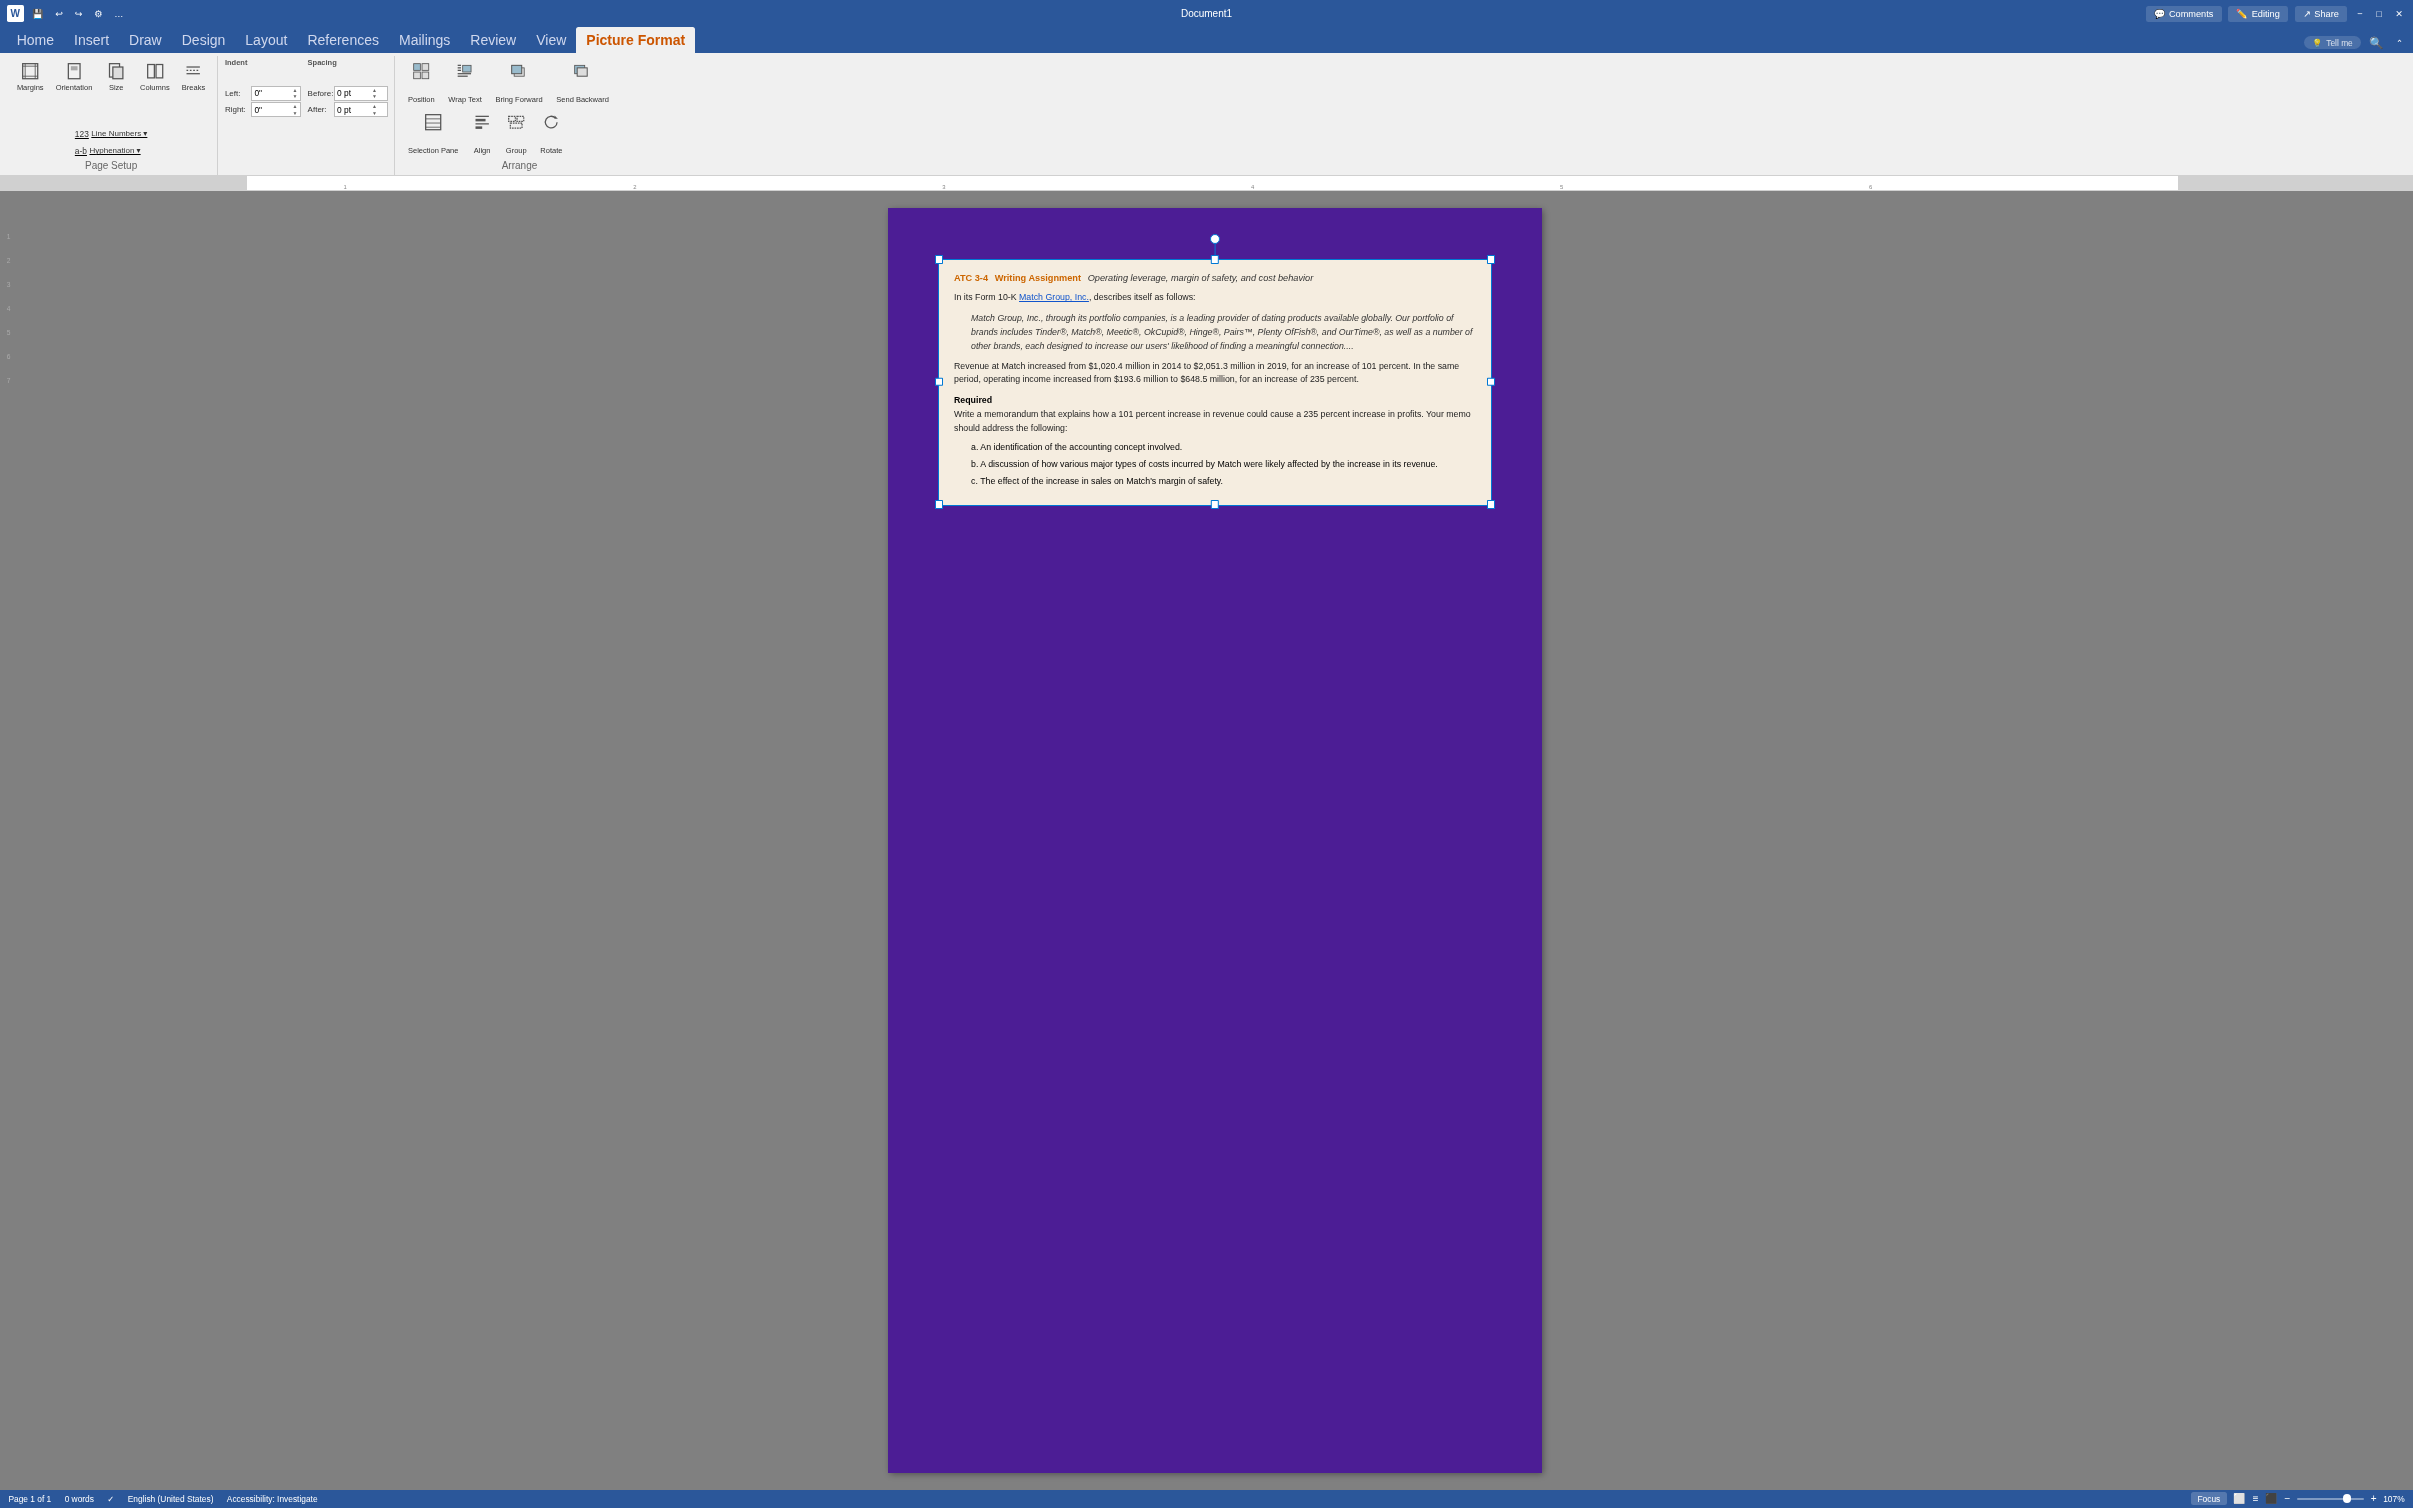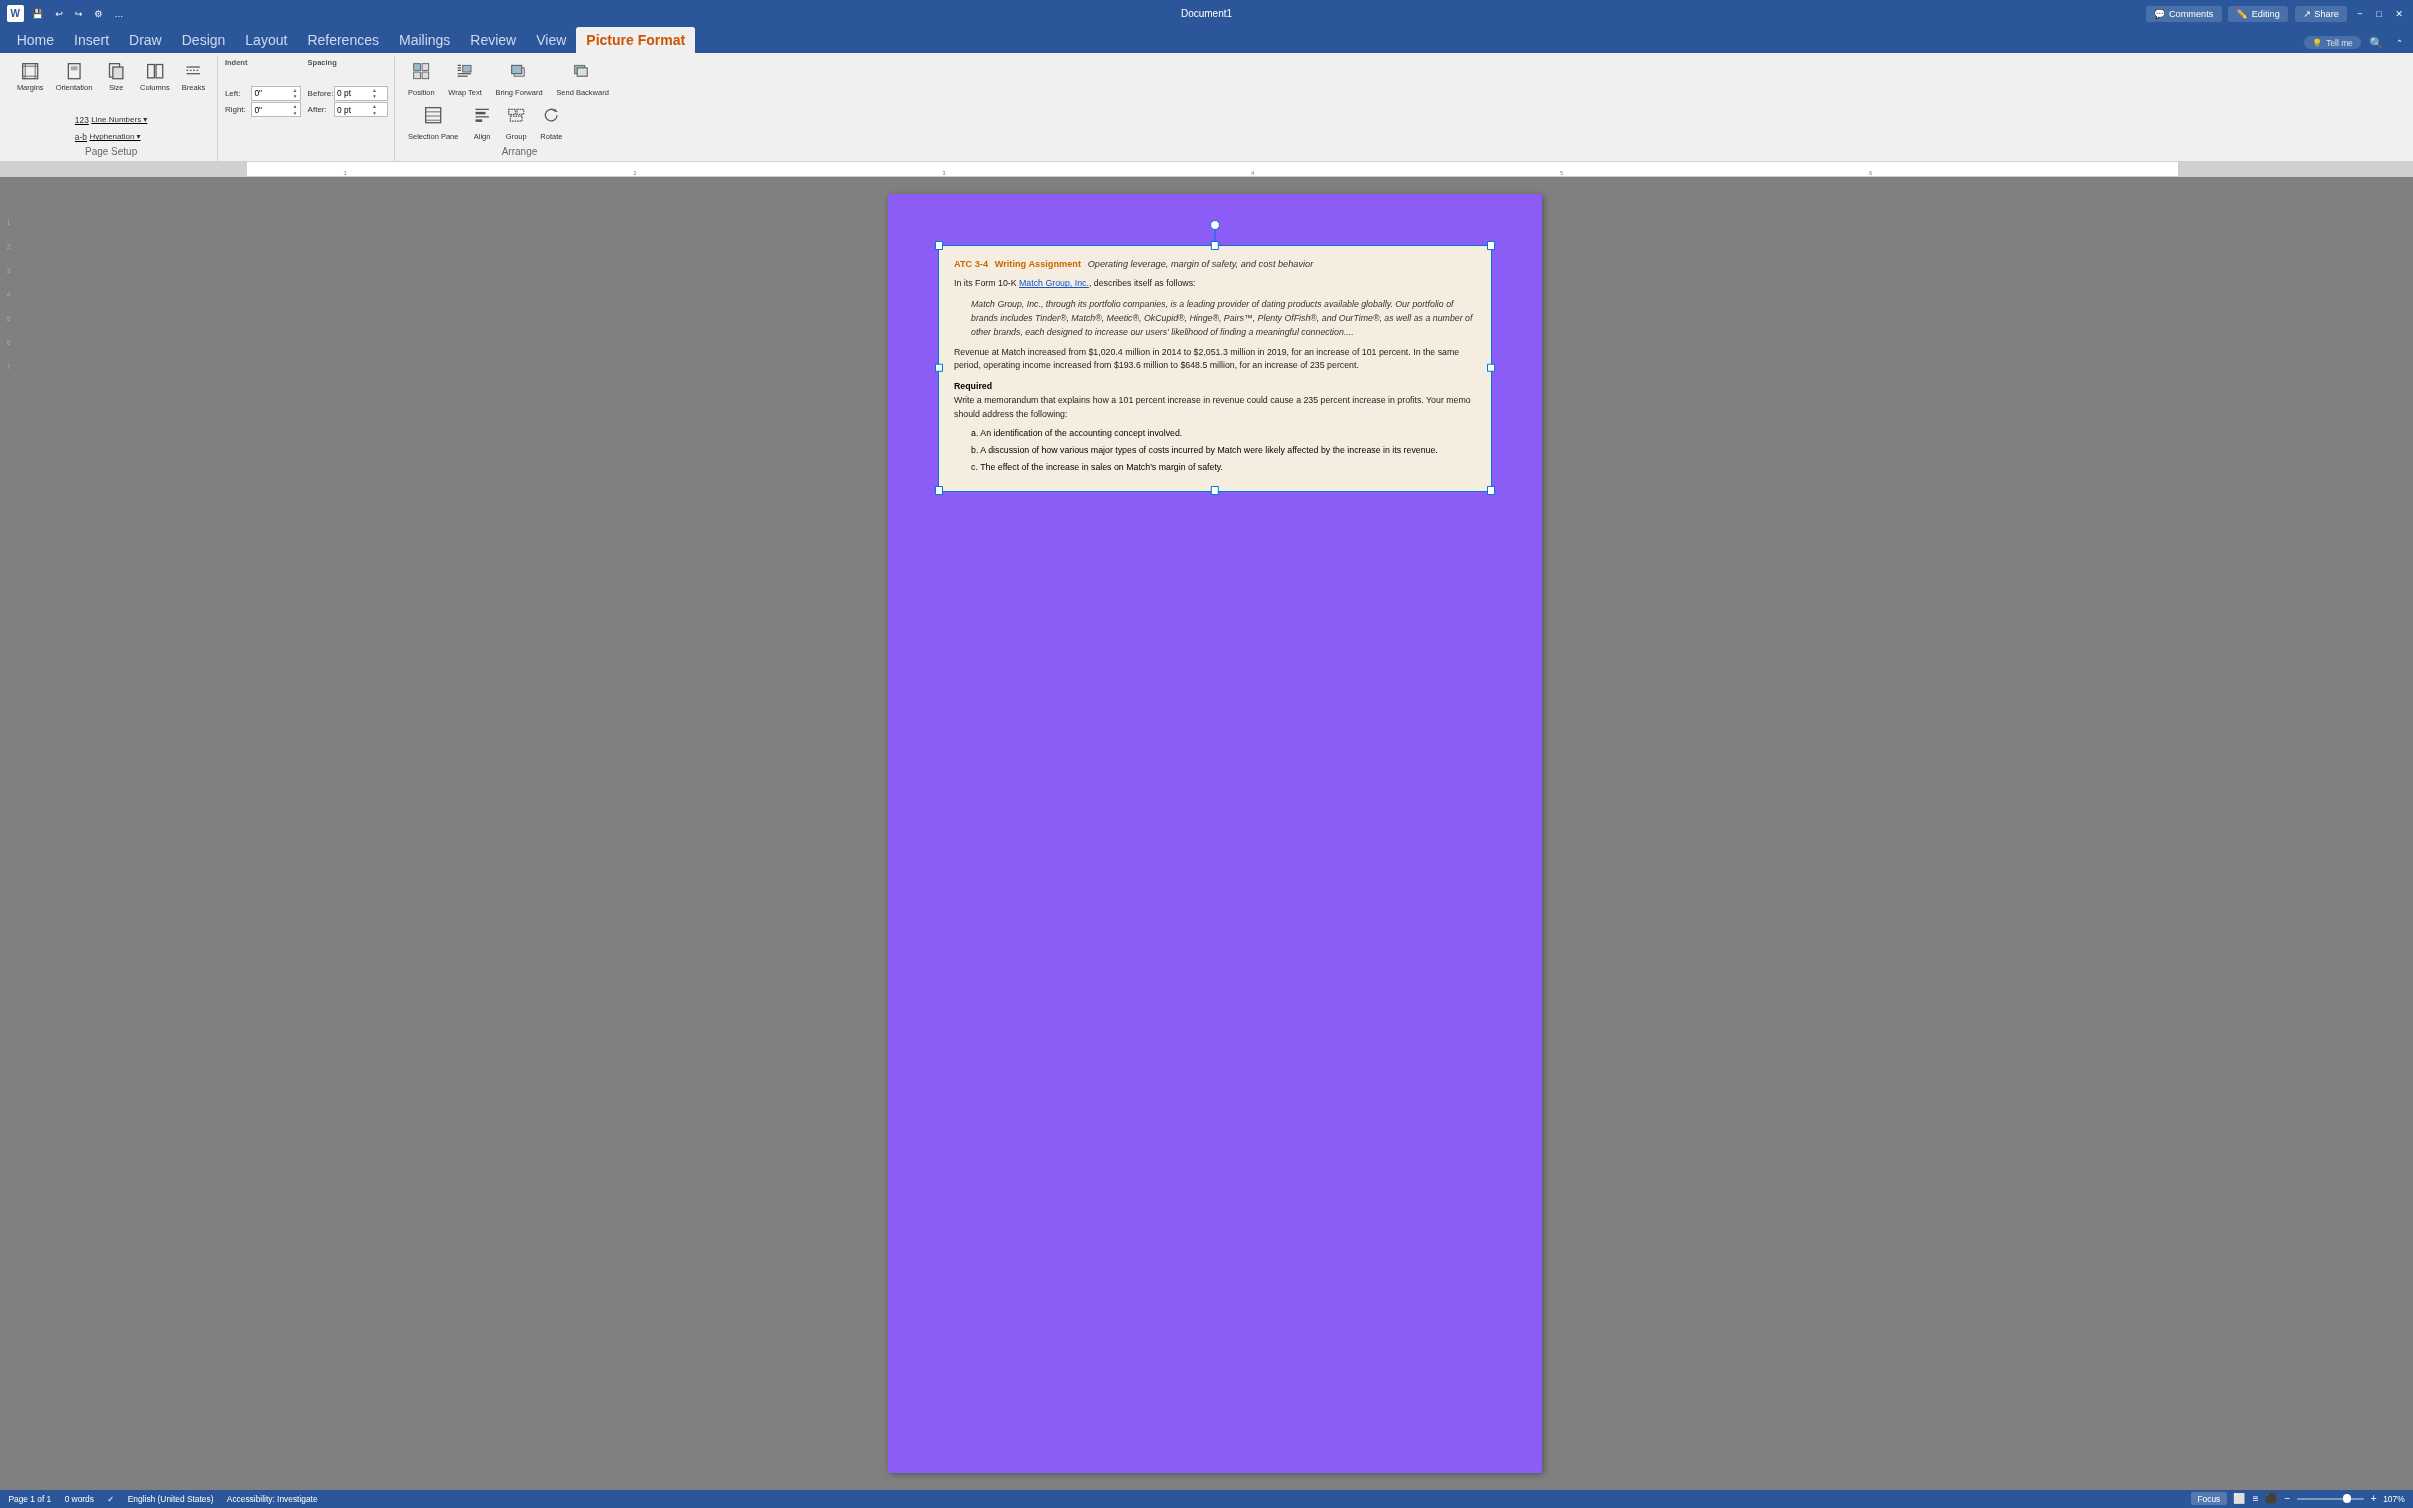--- a/index.html
+++ b/index.html
@@ -184,21 +184,21 @@
     }
     .doc-scroll {
       flex: 1;
       overflow-y: auto;
       overflow-x: hidden;
       display: flex;
       justify-content: center;
       padding: 17px 17px;
     }
     .page {
-      background: #8b5cf6;
+      background: #4c1d95;
       width: 654px;
       min-height: 846px;
       box-shadow: 1.7px 1.7px 6.7px rgba(0,0,0,0.4);
       position: relative;
       padding: 34px 50px;
       flex-shrink: 0;
     }
 
     
     .content-box-wrapper {
@@ -327,21 +327,21 @@
       flex-direction: column;
       align-items: center;
       font-size: 7.5px;
       padding: 2.5px 5px;
       cursor: pointer;
       border-radius: 2.5px;
       border: 0.8px solid transparent;
       background: none;
       min-width: 32px;
       color: #333;
-      gap: 8px;
+      gap: 15px;
     }
     .arrange-icon { width: 18.4px; height: 18.4px; display: flex; align-items: center; justify-content: center; font-size: 11.7px; }
   </style>
 </head>
 <body>
 
 <div class="title-bar">
   <div class="title-bar-left">
     <div style="width:17px;height:17px;background:#fff;border-radius:1.7px;display:flex;align-items:center;justify-content:center;font-size:10px;font-weight:bold;color:#2b579a;">W</div>
     <button class="tb-btn">💾</button>

